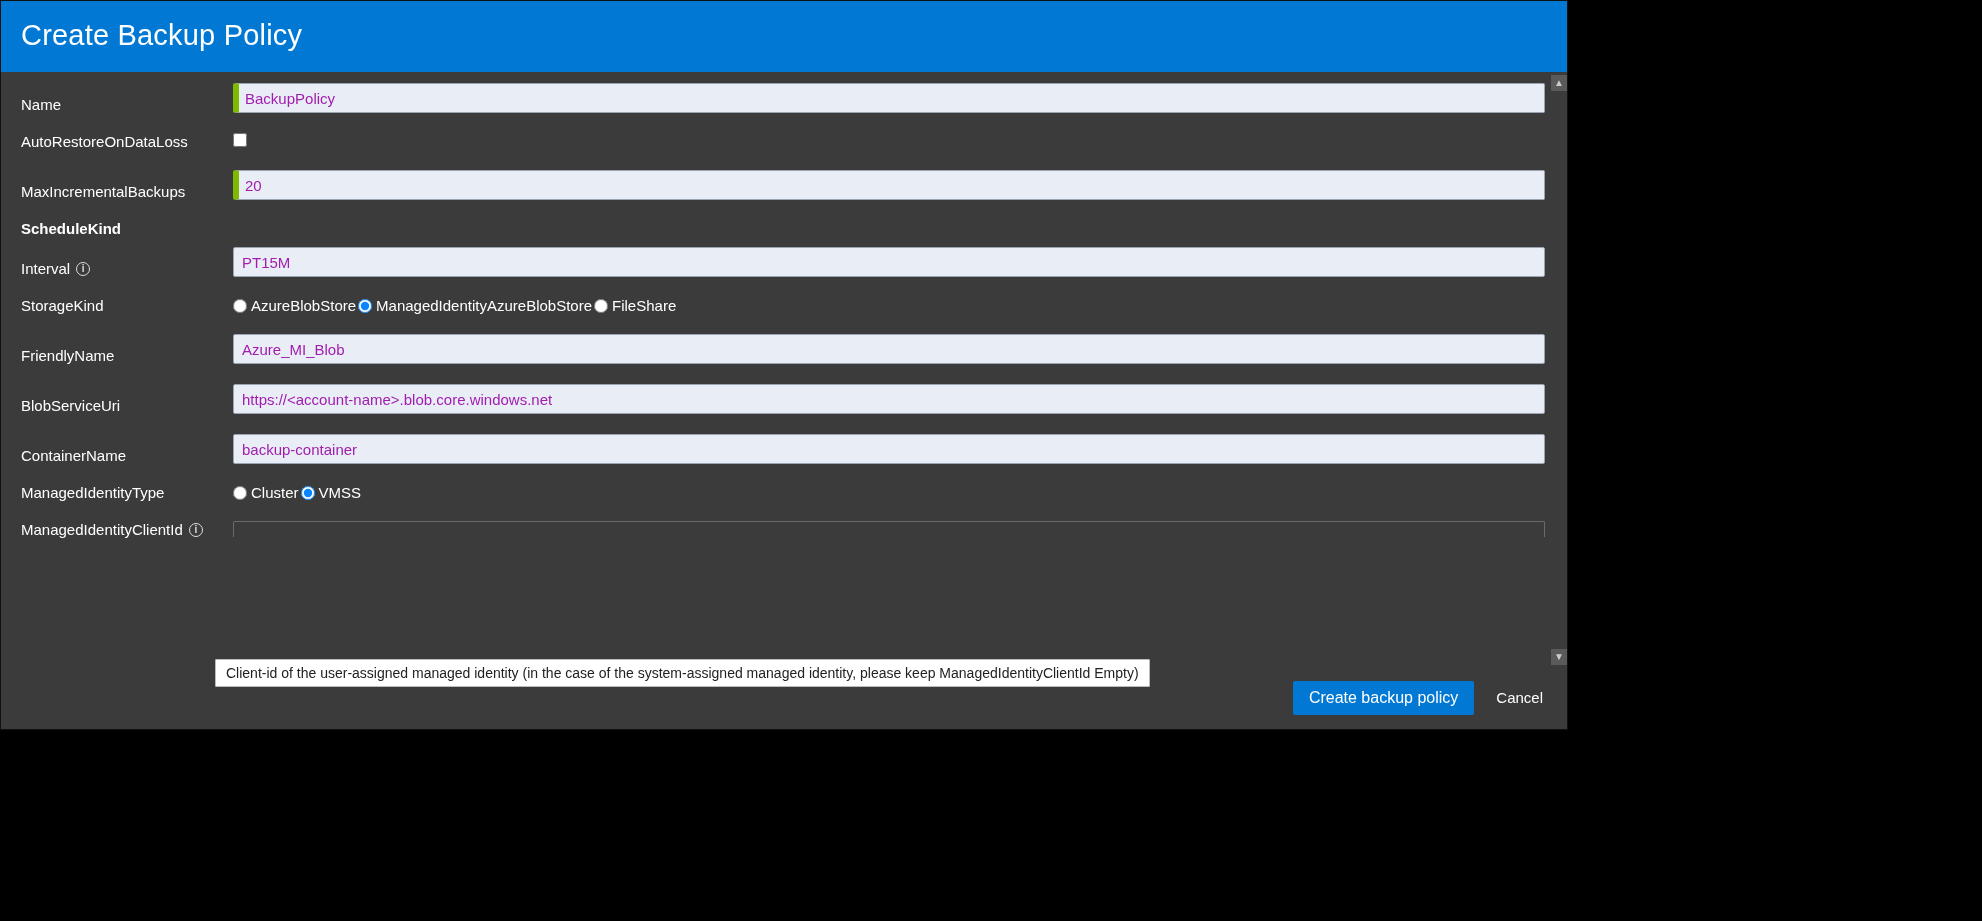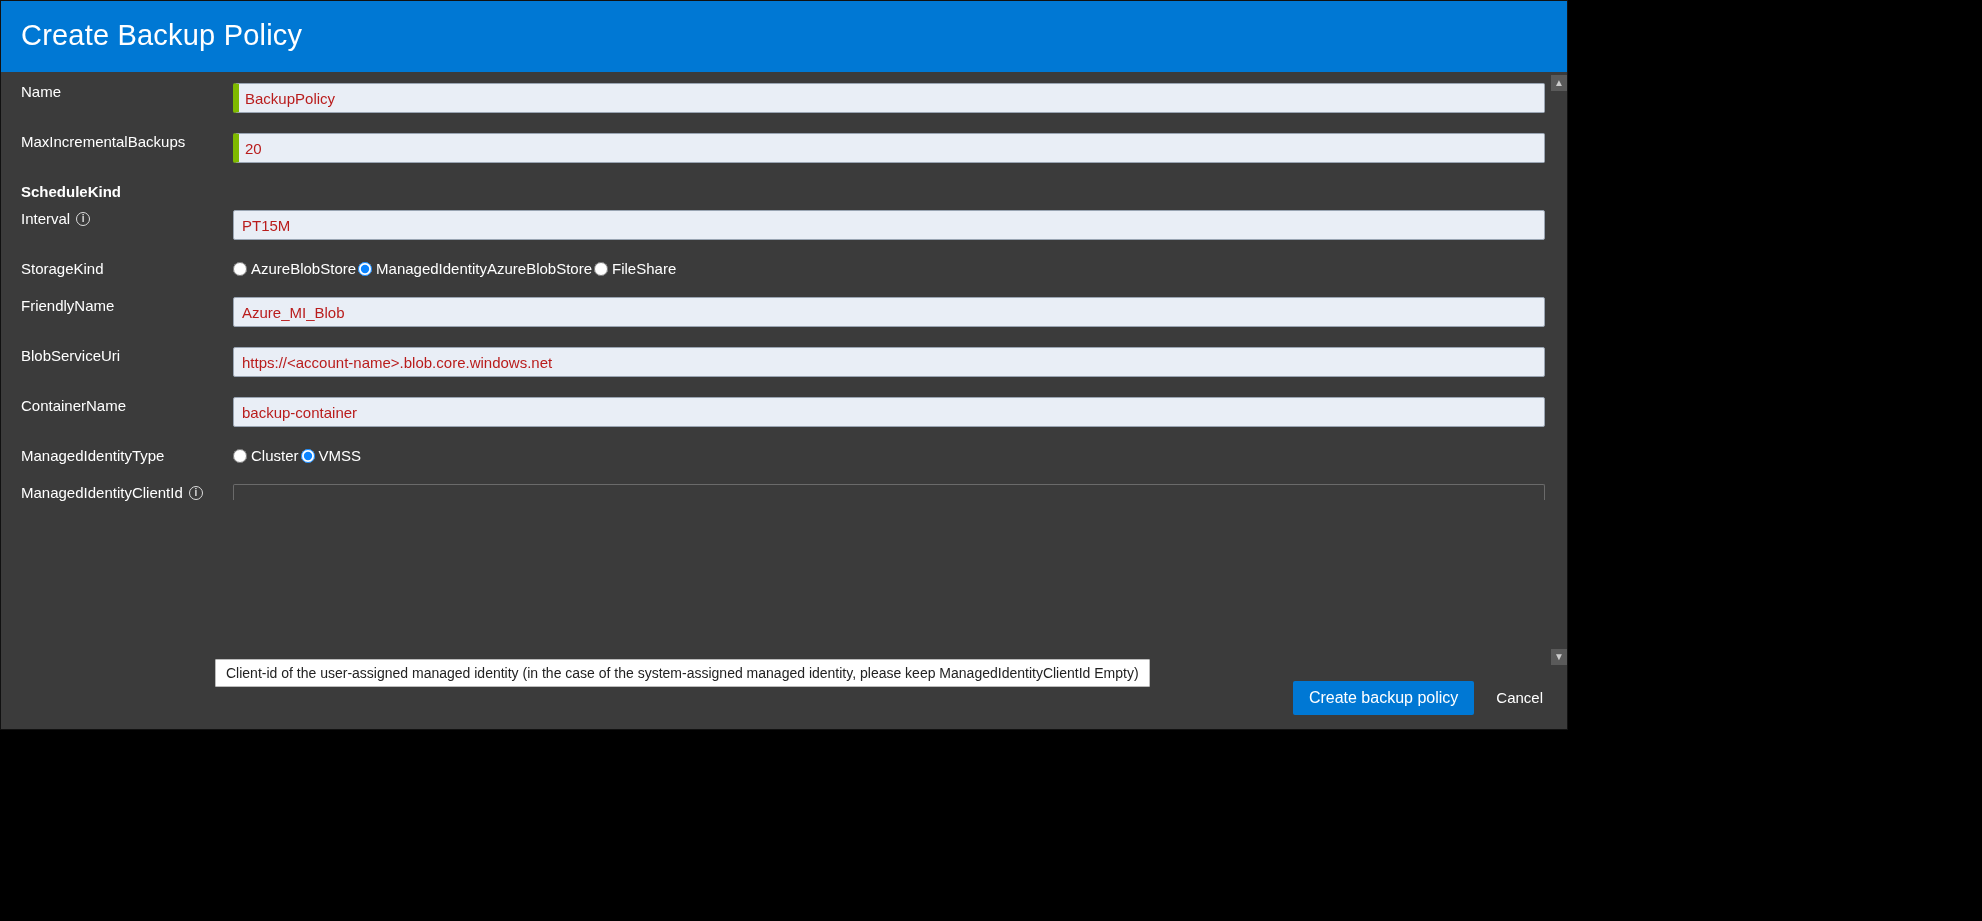--- a/index.html
+++ b/index.html
@@ -56,21 +56,21 @@
     font-size: 10px;
     line-height: 16px;
     text-align: center;
     user-select: none;
   }
   .scroll-arrow.up { top: 0; }
   .scroll-arrow.down { bottom: 0; }
 
   .row {
     display: flex;
-    align-items: flex-start;
+    align-items: flex-end;
     margin-bottom: 20px;
   }
   .row.tight { margin-bottom: 14px; }
   .label {
     width: 212px;
     flex: 0 0 212px;
     font-size: 15px;
     color: #fff;
     display: flex;
     align-items: center;
@@ -78,21 +78,21 @@
   }
   .control {
     flex: 1 1 auto;
   }
   input[type="text"] {
     width: 100%;
     height: 30px;
     padding: 4px 8px;
     font-size: 15px;
     background: #e9eef6;
-    color: #b91c1c;
+    color: #a21caf;
     border: 1px solid #9aa5b3;
     border-radius: 2px;
   }
   input[type="text"].valid {
     border-left: 6px solid #7fba00;
     padding-left: 6px;
   }
   input[type="text"].empty {
     background: #3b3b3b;
     border: 1px solid #6a6a6a;
@@ -200,20 +200,26 @@
 
   <div class="body">
 
     <div class="row">
       <div class="label">Name</div>
       <div class="control">
         <input type="text" class="valid" value="BackupPolicy" style="">
       </div>
     </div>
 
+    <div class="row">
+      <div class="label">AutoRestoreOnDataLoss</div>
+      <div class="control">
+        <input type="checkbox" style="">
+      </div>
+    </div>
 
     <div class="row">
       <div class="label">MaxIncrementalBackups</div>
       <div class="control">
         <input type="text" class="valid" value="20" style="">
       </div>
     </div>
 
     <div class="section-label">ScheduleKind</div>
 

